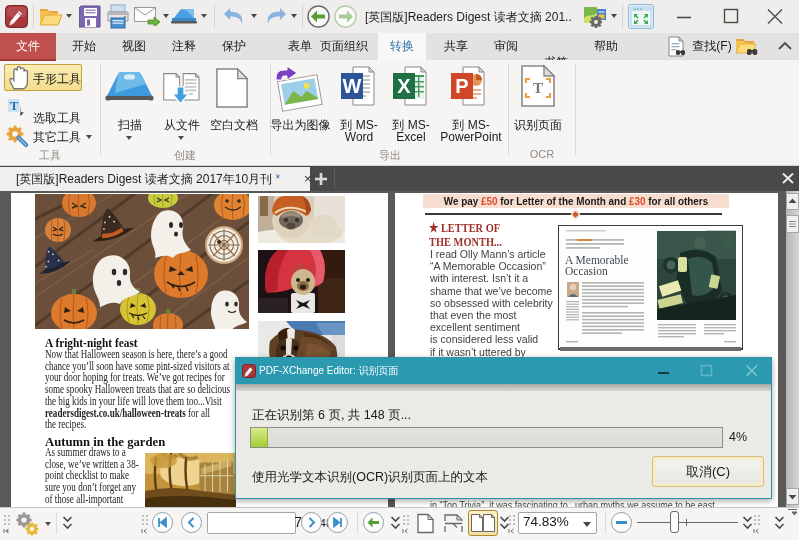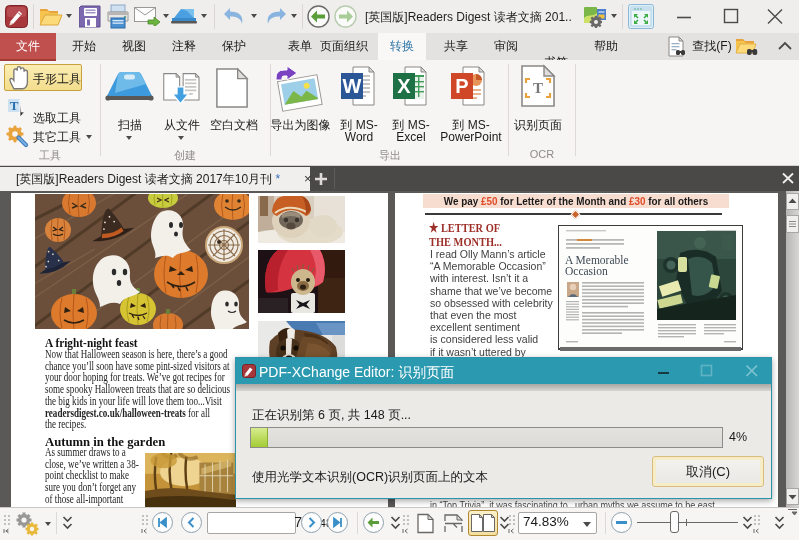--- a/index.html
+++ b/index.html
@@ -648,21 +648,21 @@
     </svg>
 </div>
 
 <div id="dialog" class="abs">
   <div id="dlgtitle" class="abs">
     <svg class="abs" style="left:6px;top:6px;" width="14" height="14" viewBox="0 0 14 14">
       <rect x="0.5" y="0.5" width="13" height="13" rx="2.5" fill="#a8373c" stroke="#7d2429"></rect>
       <path d="M3 10 L8 3.5 L10.5 5.5 L5.5 11.8 Z" fill="#fff"></path>
       <path d="M3 10 L5.5 11.8 L2.5 12.8 Z" fill="#e8e0d8"></path>
     </svg>
-    <div class="abs" style="left:23px;top:6px;font-size:14px;color:#fff;white-space:nowrap;">PDF-XChange Editor: 识别页面</div>
+    <div class="abs" style="left:23px;top:6px;font-size:10px;color:#fff;white-space:nowrap;">PDF-XChange Editor: 识别页面</div>
     <svg class="abs" style="left:420px;top:6px;" width="16" height="14" viewBox="0 0 16 14">
         <path d="M2 9 h11" stroke="#173a42" stroke-width="2"></path>
       </svg>
     <svg class="abs" style="left:463px;top:6px;" width="16" height="14" viewBox="0 0 16 14">
         <rect x="2.5" y="1.5" width="10" height="10" fill="none" stroke="#62b4c5" stroke-width="1.6"></rect>
       </svg>
     <svg class="abs" style="left:508px;top:6px;" width="16" height="14" viewBox="0 0 16 14">
         <path d="M2.5 1.5 L13 12 M13 1.5 L2.5 12" stroke="#7dc2d1" stroke-width="1.7"></path>
       </svg>
   </div>

